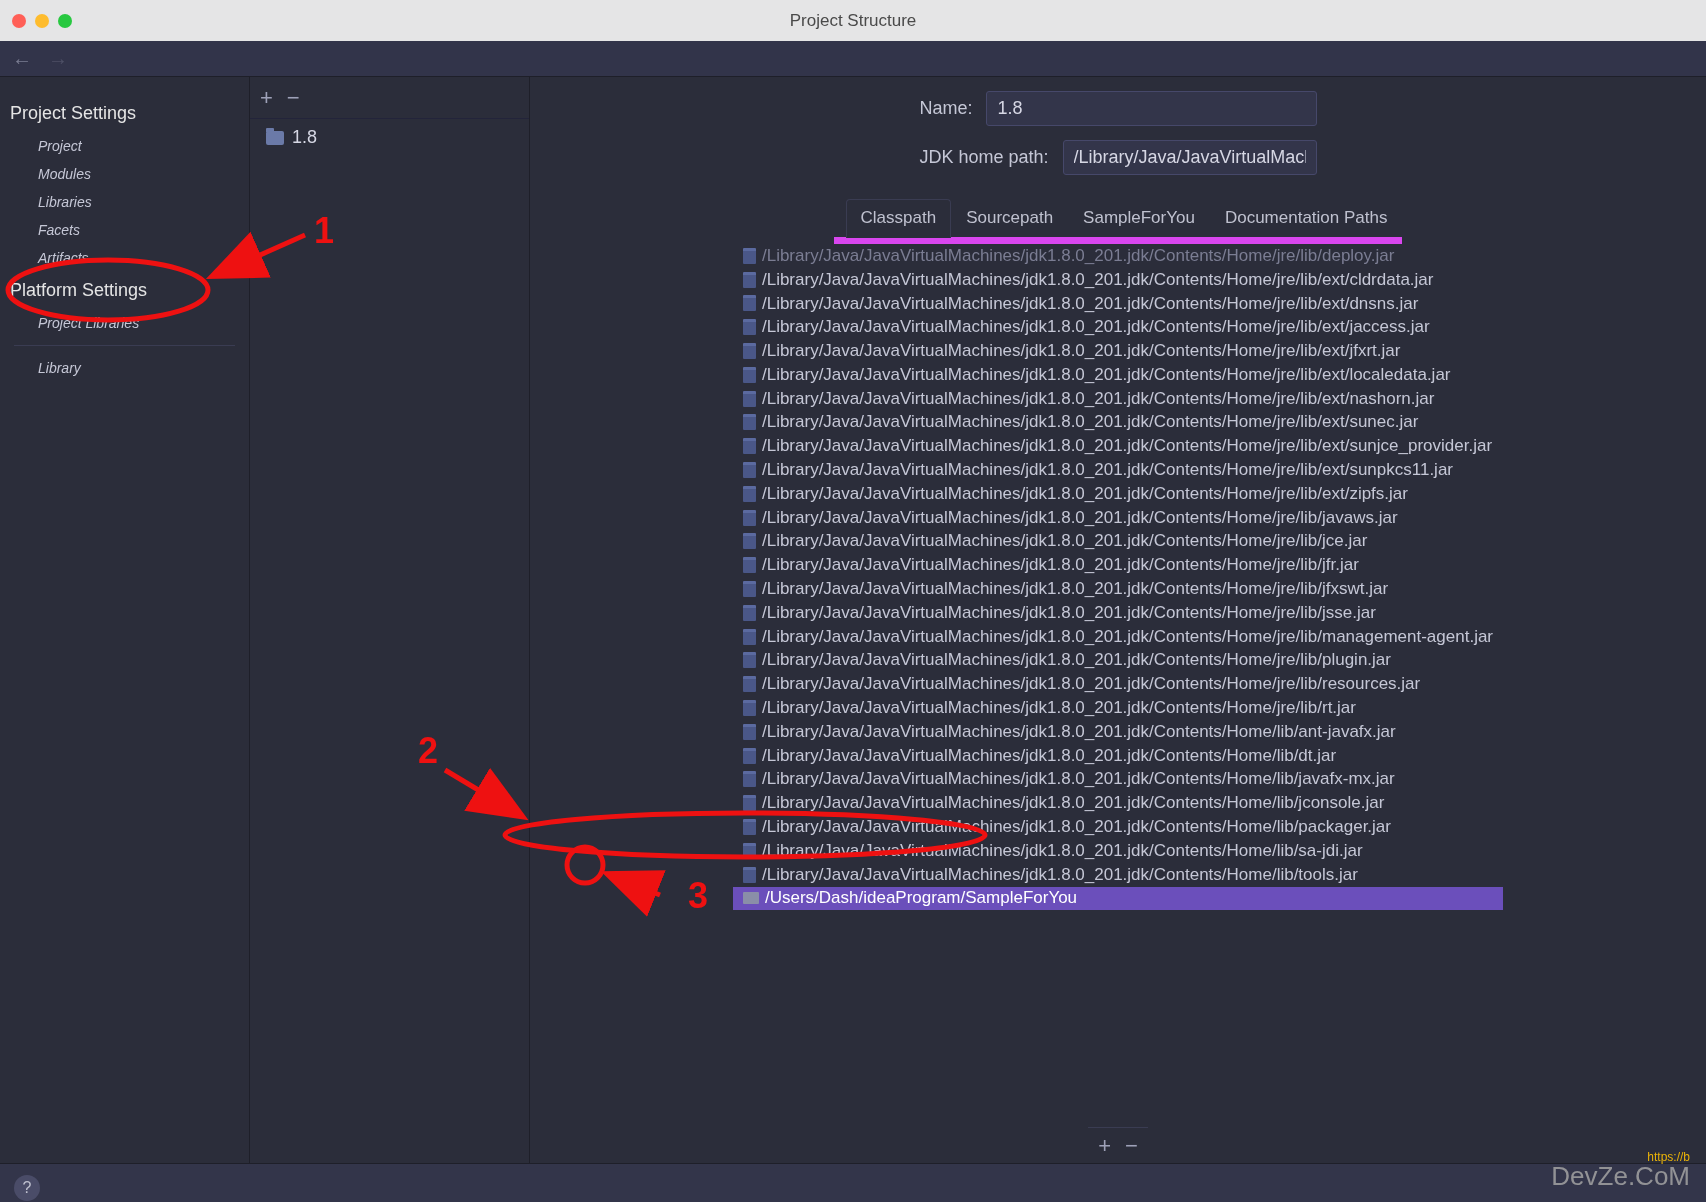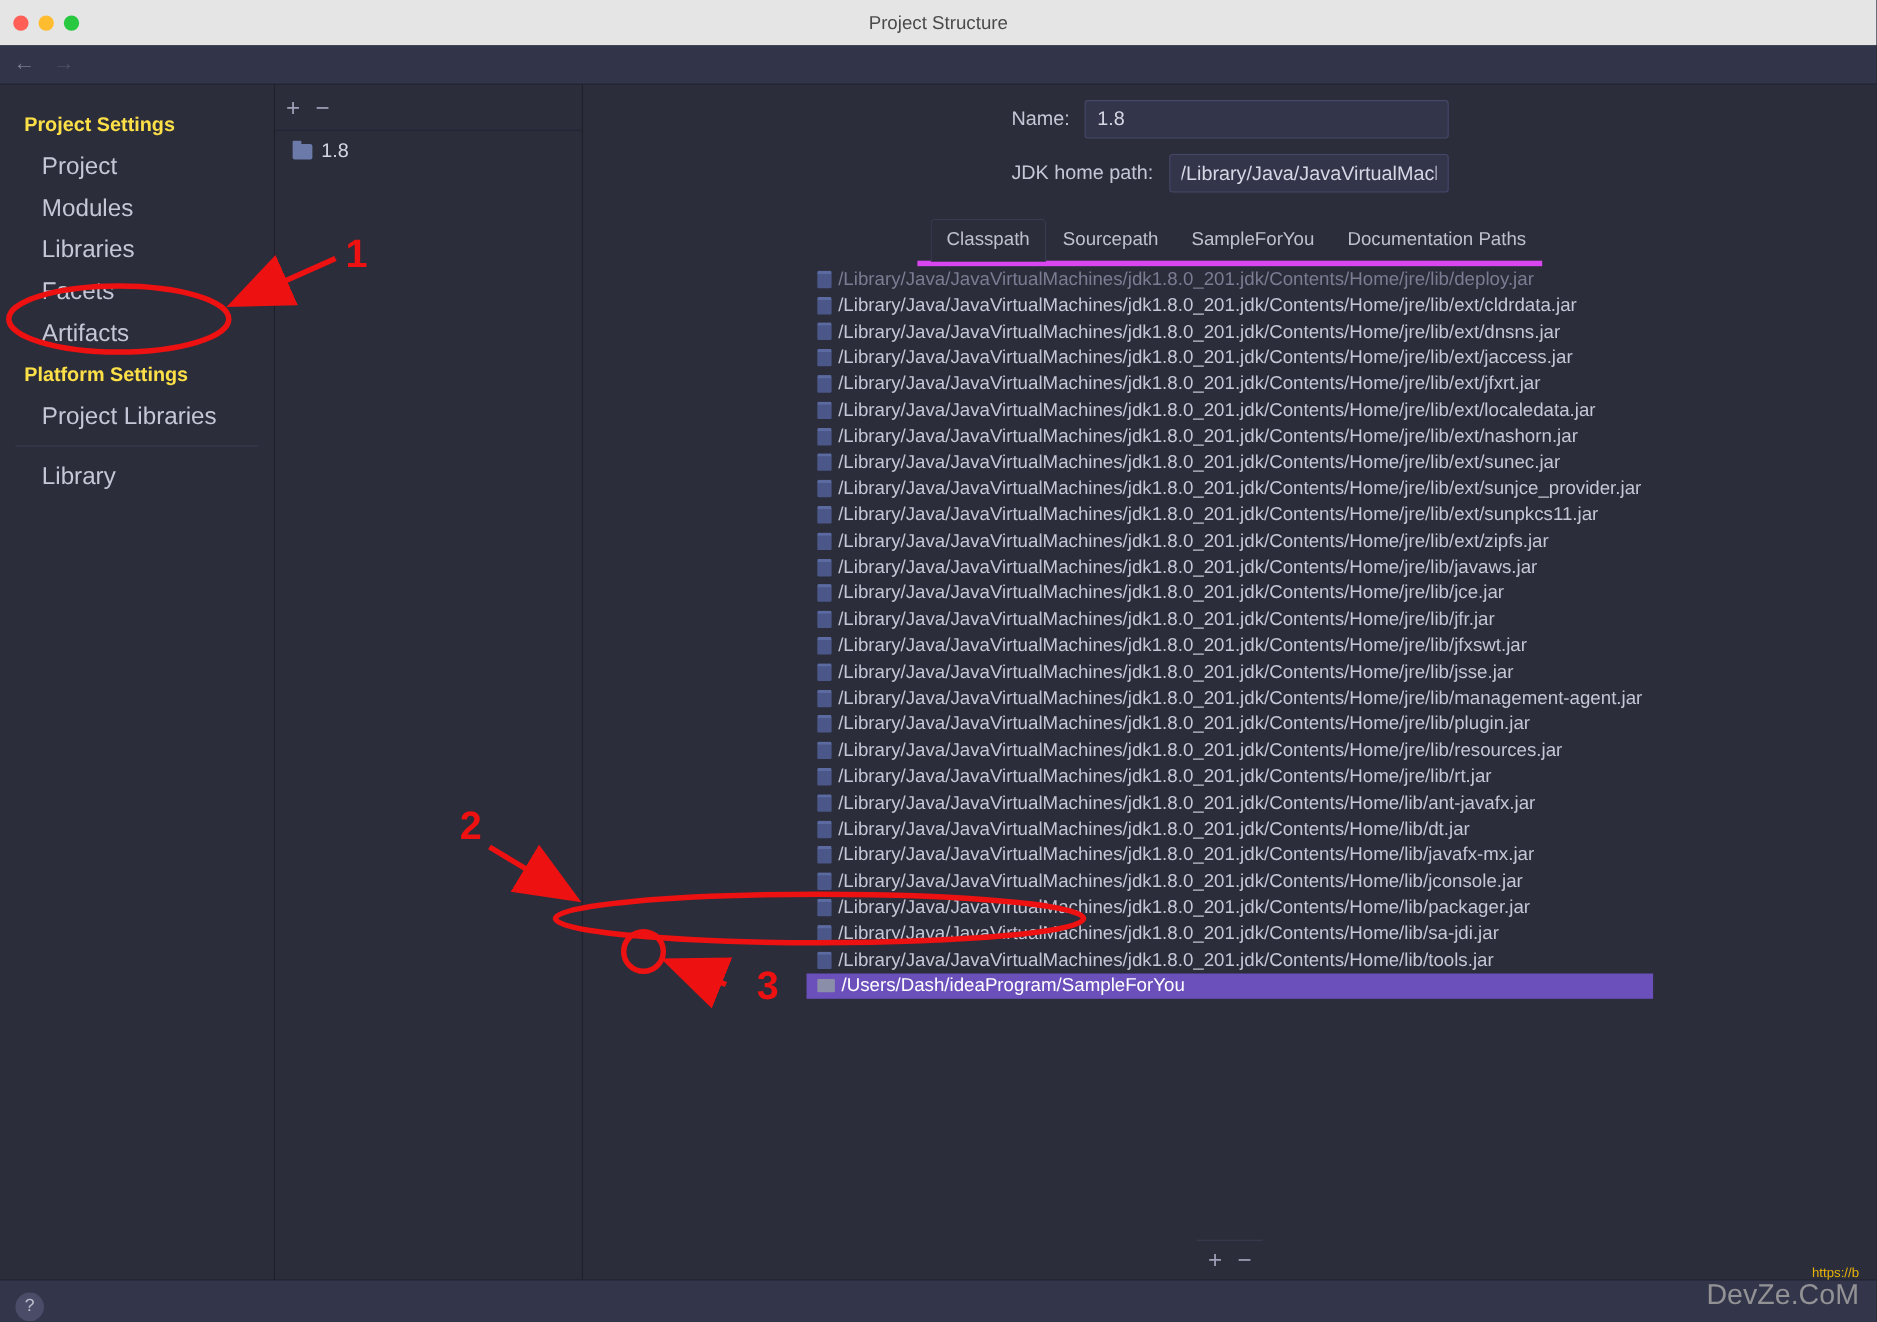--- a/index.html
+++ b/index.html
@@ -10,39 +10,39 @@
 .dot { width: 14px; height: 14px; border-radius: 50%; }
 .dot.r { background: #ff5f57; } .dot.y { background: #febc2e; } .dot.g { background: #28c840; }
 .title { position: absolute; left: 50%; transform: translateX(-50%); color: #4a4a4a; font-size: 17px; }
 
 .toolbar { height: 36px; background: #32344a; display: flex; align-items: center; padding: 0 12px; border-bottom: 1px solid #1e1f29; }
 .nav-arrow { color: #7b7d93; font-size: 20px; margin-right: 16px; cursor: pointer; }
 
 .main { display: flex; height: calc(100% - 68px - 48px); }
 
 .sidebar { width: 250px; background: #2b2d3a; border-right: 1px solid #1e1f29; padding-top: 18px; }
-.sb-header { color: #fde047; font-size: 18px; font-weight: 700; padding: 8px 22px; }
-.sb-item { color: #c5c7d6; font-size: 22px; padding: 6px 14px 6px 38px; cursor: pointer; }
+.sb-header { color: #e5e5e5; font-size: 18px; font-weight: 400; padding: 8px 10px; }
+.sb-item { color: #c5c7d6; font-size: 14px; padding: 6px 14px 6px 38px; cursor: pointer; font-style: italic; }
 .sb-item.sel { background: #6b4fbb; color: #fff; }
 .sb-sep { border-bottom: 1px solid #3a3c52; margin: 8px 14px; }
 
 .mid { width: 280px; background: #2b2d3a; border-right: 1px solid #1e1f29; }
 .mid-tb { height: 42px; display: flex; align-items: center; padding: 0 10px; gap: 14px; border-bottom: 1px solid #23243a; }
 .pm { color: #9ea1b8; font-size: 22px; cursor: pointer; font-weight: 300; }
 .mid-item { display: flex; align-items: center; gap: 8px; padding: 8px 16px; color: #d6d7e4; font-size: 18px; }
 .folder-ico { width: 18px; height: 14px; background: #6b7aa8; border-radius: 2px; position: relative; }
 .folder-ico::before { content: ""; position: absolute; top: -3px; left: 0; width: 8px; height: 4px; background: #6b7aa8; border-radius: 1px 1px 0 0; }
 
 .detail { flex: 1; background: #2b2d3a; display: flex; flex-direction: column; overflow: hidden; align-items: center; }
 .fields { padding: 14px 12px 10px 12px; }
 .field-row { display: flex; align-items: center; margin-bottom: 14px; gap: 14px; }
 .field-label { color: #c5c7d6; font-size: 18px; white-space: nowrap; }
 .field-input { flex: 1; background: #33354a; border: 1px solid #46486a; color: #d6d7e4; font-size: 18px; padding: 6px 10px; border-radius: 3px; }
 
-.tabs { display: flex; border-bottom: 5px solid #d946ef; padding-left: 12px; gap: 0; }
+.tabs { display: flex; border-bottom: 7px solid #d946ef; padding-left: 12px; gap: 0; }
 .tab { padding: 8px 14px; color: #bfc1cf; font-size: 17px; cursor: pointer; border: 1px solid transparent; }
 .tab.active { background: #2b2d3a; border: 1px solid #3a3c52; border-bottom: 1px solid #2b2d3a; margin-bottom: -1px; border-radius: 4px 4px 0 0; }
 
 .list { flex: 1; overflow: hidden; }
 .li { display: flex; align-items: center; gap: 6px; padding: 2px 10px; color: #c5c7d6; font-size: 17px; white-space: nowrap; height: 23.8px; }
 .li.sel { background: #6b4fbb; color: #fff; }
 .li.cut { color: #7b7d93; }
 .jar-ico { width: 13px; height: 16px; background: #4a5788; border-radius: 1px; flex-shrink: 0; border-top: 3px solid #5b6aa0; }
 .fold-ico { width: 16px; height: 12px; background: #8a8ea8; border-radius: 1px; flex-shrink: 0; }
 

